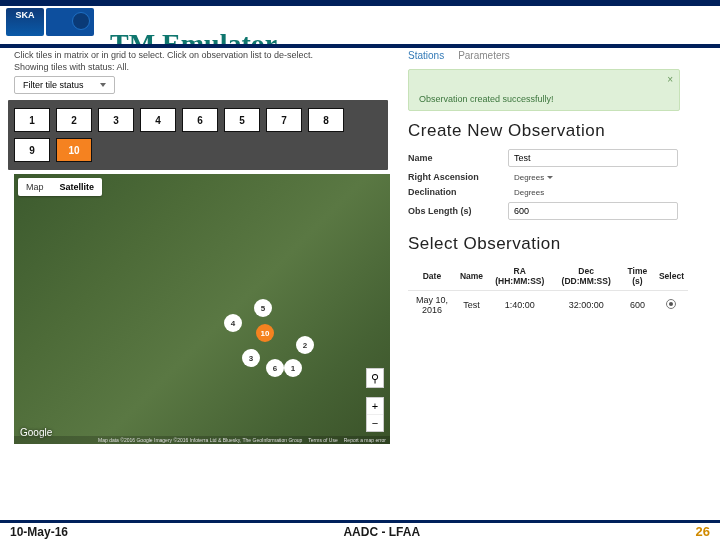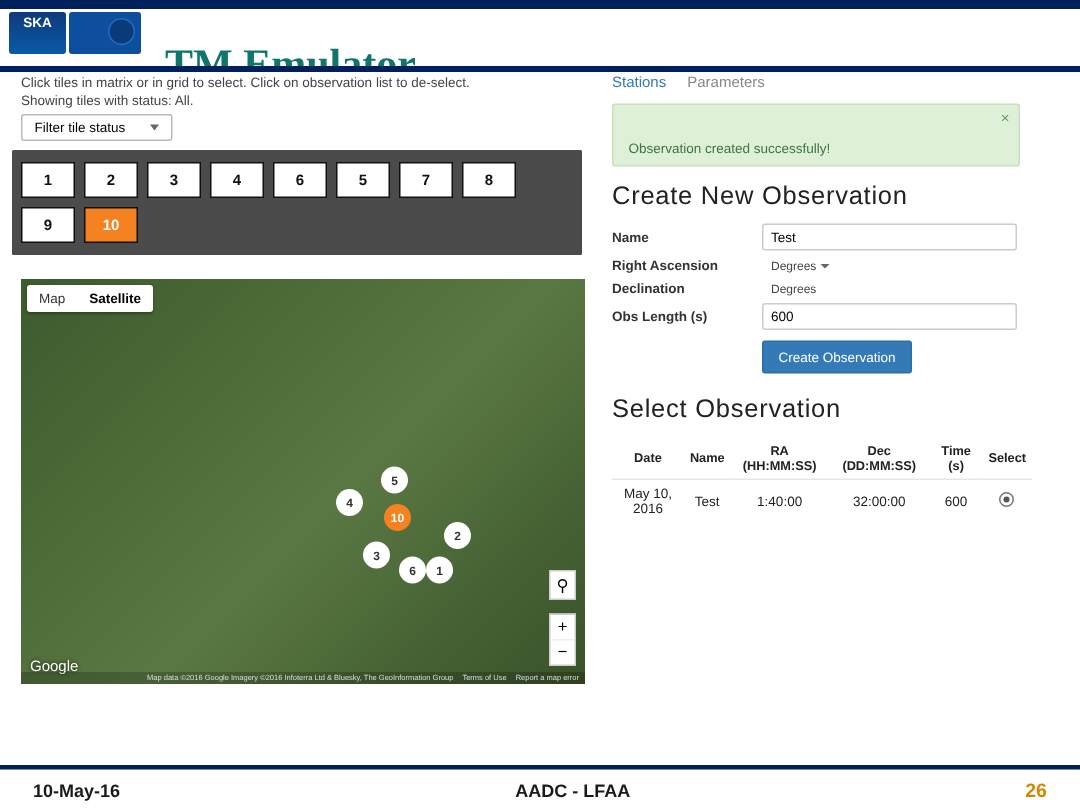--- a/index.html
+++ b/index.html
@@ -25,21 +25,21 @@
   .filter-row { display:flex; align-items:center; gap:6px; margin:4px 0 6px 6px;}
   .filter-btn { font-size:9px; padding:3px 8px; background:#fff; border:1px solid #bbb; border-radius:2px; display:flex; align-items:center; gap:16px;}
   .caret { width:0;height:0;border-left:3px solid transparent;border-right:3px solid transparent;border-top:4px solid #666;}
 
   .tile-bar { background:#4b4b4b; padding:8px 6px; width: 380px; border-radius:1px;}
   .tile-row { display:flex; gap:6px; margin-bottom:6px;}
   .tile-row:last-child{margin-bottom:0;}
   .tile { width:36px; height:24px; background:#fff; border:1px solid #111; display:flex; align-items:center; justify-content:center; font-size:10px; font-weight:bold; color:#111;}
   .tile.active { background:#f58220; color:#fff; border-color:#111;}
 
-  .map-area { position:relative; margin:16px 0 0 6px; width:376px; height:270px; background: linear-gradient(135deg,#3c5a2e 0%, #4d6b38 30%, #5a7843 55%, #466234 80%, #3a5229 100%); overflow:hidden;}
+  .map-area { position:relative; margin:4px 0 0 6px; width:376px; height:270px; background: linear-gradient(135deg,#3c5a2e 0%, #4d6b38 30%, #5a7843 55%, #466234 80%, #3a5229 100%); overflow:hidden;}
   .map-tabs { position:absolute; top:4px; left:4px; display:flex; background:#fff; border-radius:2px; box-shadow:0 1px 2px rgba(0,0,0,.3);}
   .map-tab { font-size:9px; padding:4px 8px; color:#333; }
   .map-tab.active { font-weight:bold; color:#000;}
   .map-google { position:absolute; bottom:6px; left:6px; font-size:10px; color:#fff; text-shadow:0 0 3px rgba(0,0,0,.8);}
   .map-footer { position:absolute; bottom:0; left:0; right:0; height:8px; font-size:5px; color:#ddd; background:rgba(0,0,0,.2); display:flex; align-items:center; justify-content:flex-end; gap:6px; padding:0 4px;}
   .map-ctrl { position:absolute; right:6px; background:#fff; width:18px; display:flex; flex-direction:column; align-items:center; border:1px solid #ccc; font-size:11px;}
   .map-ctrl.peg { bottom:56px; height:20px; justify-content:center;}
   .map-ctrl.zoom { bottom:12px;}
   .map-ctrl div{width:100%;text-align:center;line-height:16px;border-bottom:1px solid #eee;}
   .map-ctrl div:last-child{border-bottom:none;}
@@ -75,21 +75,21 @@
   .obs-table { width: 280px; font-size:9px; border-collapse:collapse; margin-top:4px;}
   .obs-table th, .obs-table td { text-align:center; padding:4px 4px; color:#222;}
   .obs-table th { font-weight:bold; font-size:8.5px;}
   .obs-table td { border-top:1px solid #e5e5e5;}
   .radio { width:10px;height:10px;border:1px solid #777;border-radius:50%;display:inline-block;position:relative;}
   .radio.on::after{content:'';position:absolute;inset:2px;border-radius:50%;background:#555;}
 
   .start-btn { position:absolute; right:12px; bottom: 4px; background:#337ab7; color:#fff; font-size:9px; padding:5px 12px; border-radius:2px; border:1px solid #2e6da4;}
 
   
-  .slide-footer { position:absolute; bottom:0; left:0; right:0; height:30px; border-top:3px solid #00205b; display:flex; align-items:center; justify-content:space-between; padding:0 22px; font-size:12px; font-weight:bold; color:#1a1a1a;}
+  .slide-footer { position:absolute; bottom:0; left:0; right:0; height:20px; border-top:3px solid #00205b; display:flex; align-items:center; justify-content:space-between; padding:0 10px; font-size:12px; font-weight:bold; color:#1a1a1a;}
   .slide-footer .pg { color:#d08a00; font-size:13px;}
 </style>
 </head>
 <body>
 
 <div class="topbar">
   <div class="bluebar"></div>
   <div class="logos">
     <div class="logo-a"></div>
     <div class="logo-b"></div>
@@ -182,24 +182,20 @@
           <span class="fselectcaret"></span>
         </div>
       </div>
       <div class="frow">
         <div class="flabel">Declination</div>
         <div class="funit">Degrees</div>
       </div>
       <div class="frow">
         <div class="flabel">Obs Length (s)</div>
         <input class="finput" value="600" style="">
-      </div>
-      <div class="frow">
-        <div class="flabel"></div>
-        <div class="btn-primary">Create Observation</div>
       </div>
     </div>
 
     <div class="sub-h" style="margin-top:14px">Select Observation</div>
     <table class="obs-table">
       <thead>
         <tr>
           <th>Date</th>
           <th>Name</th>
           <th>RA (HH:MM:SS)</th>

